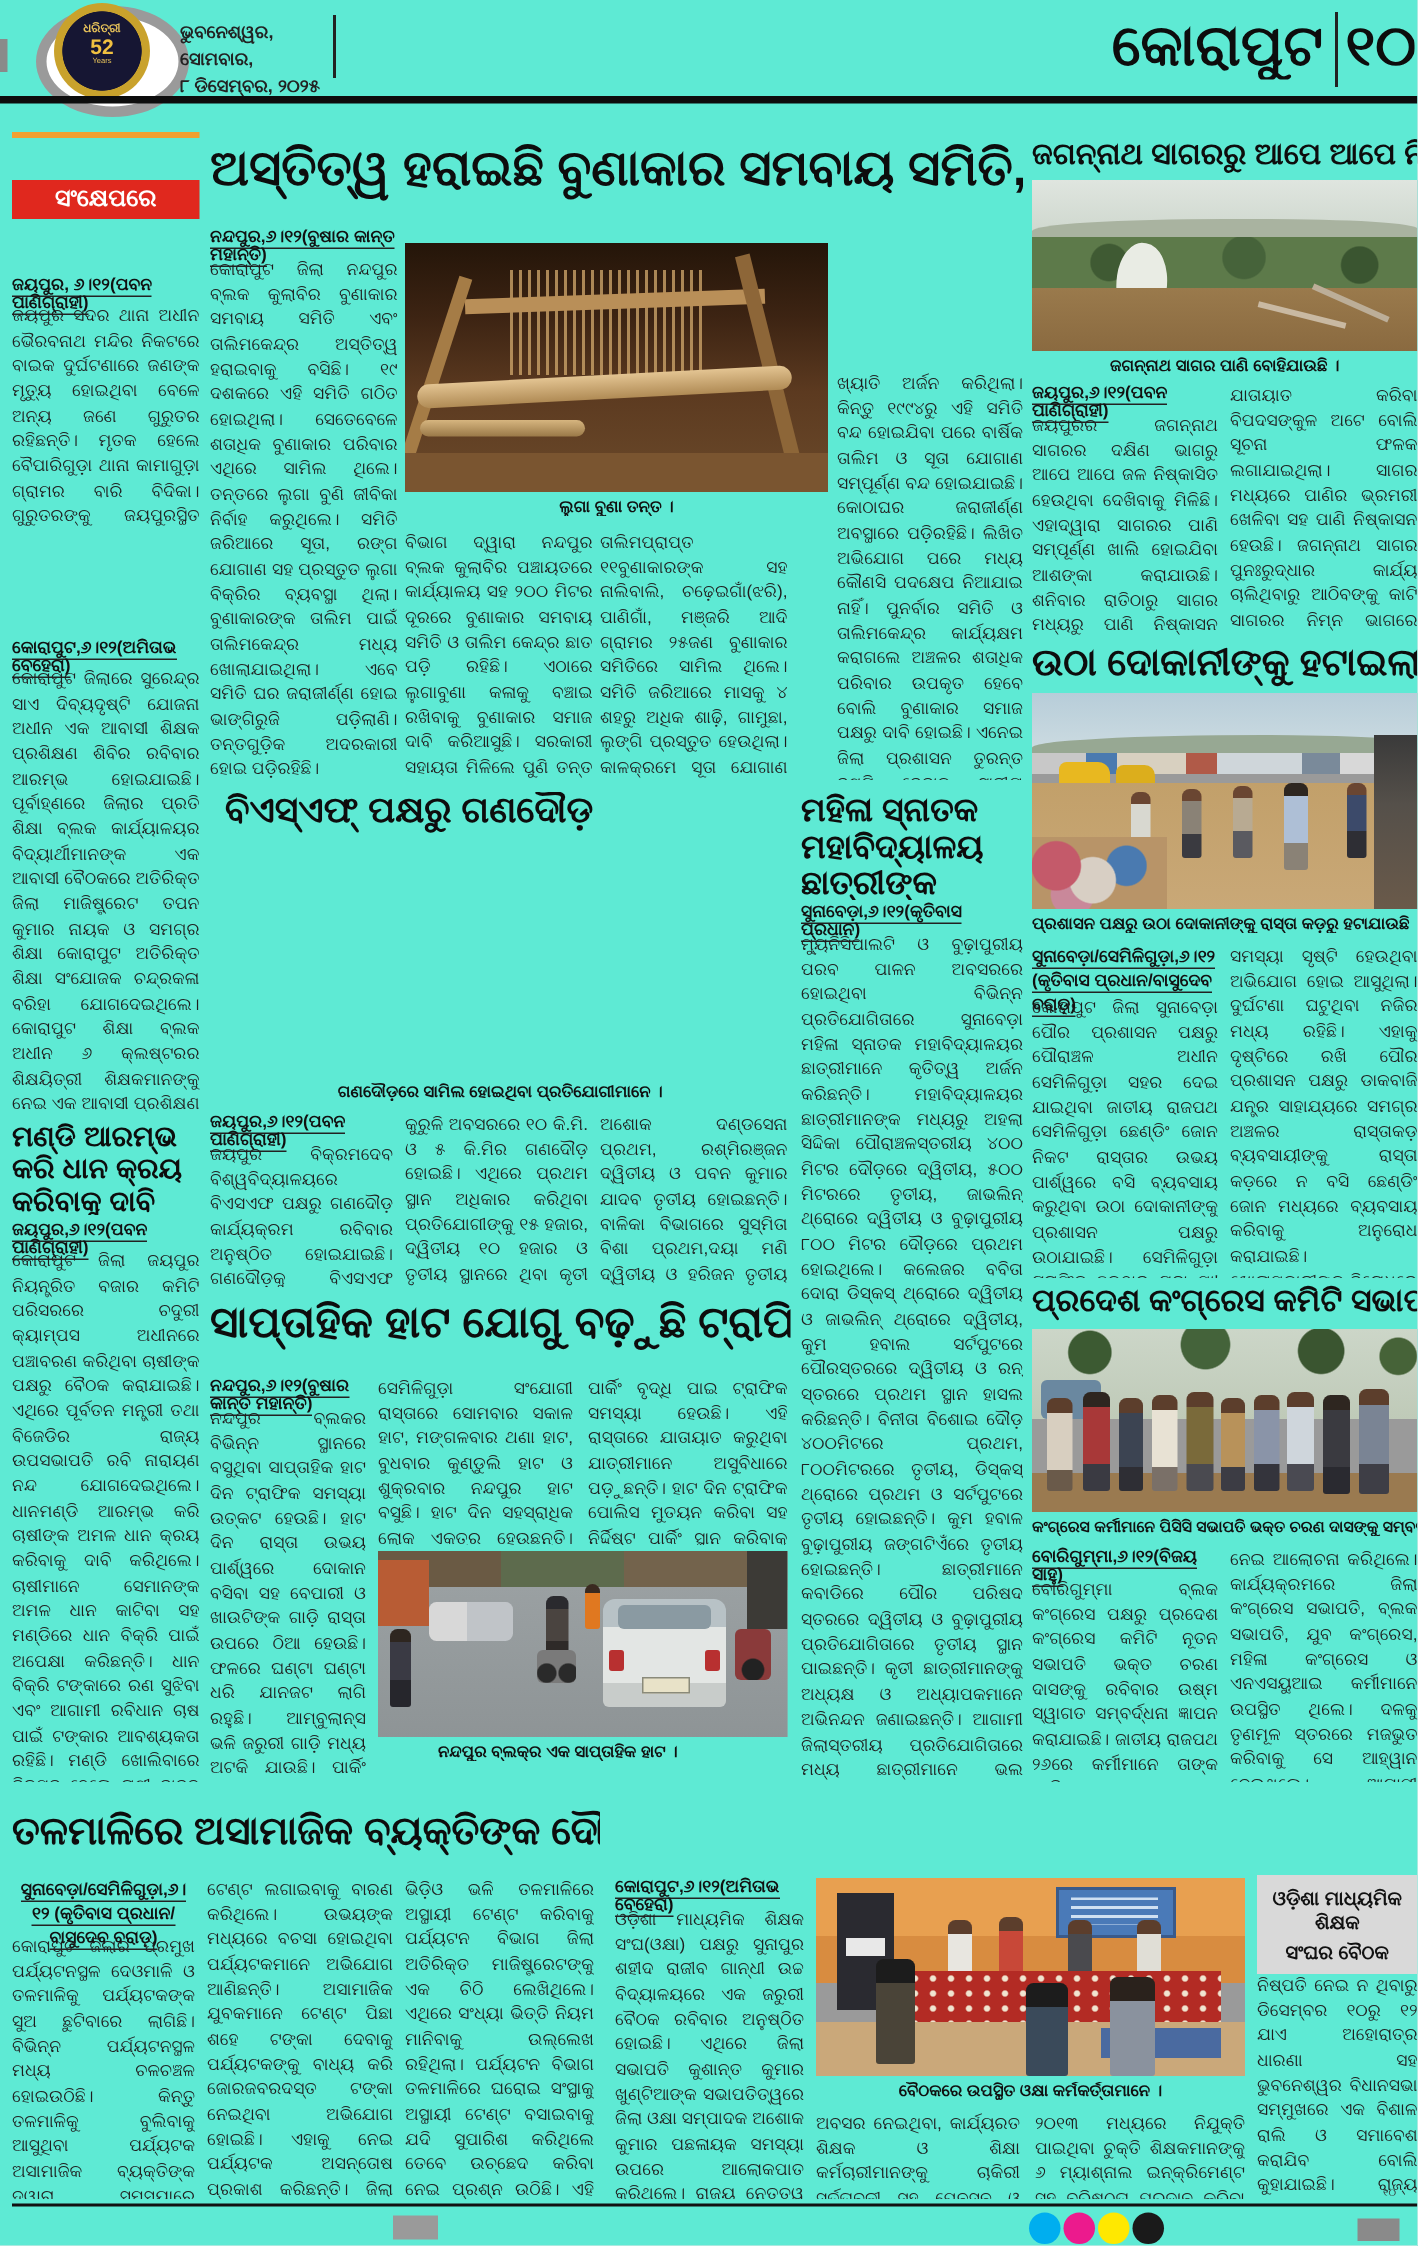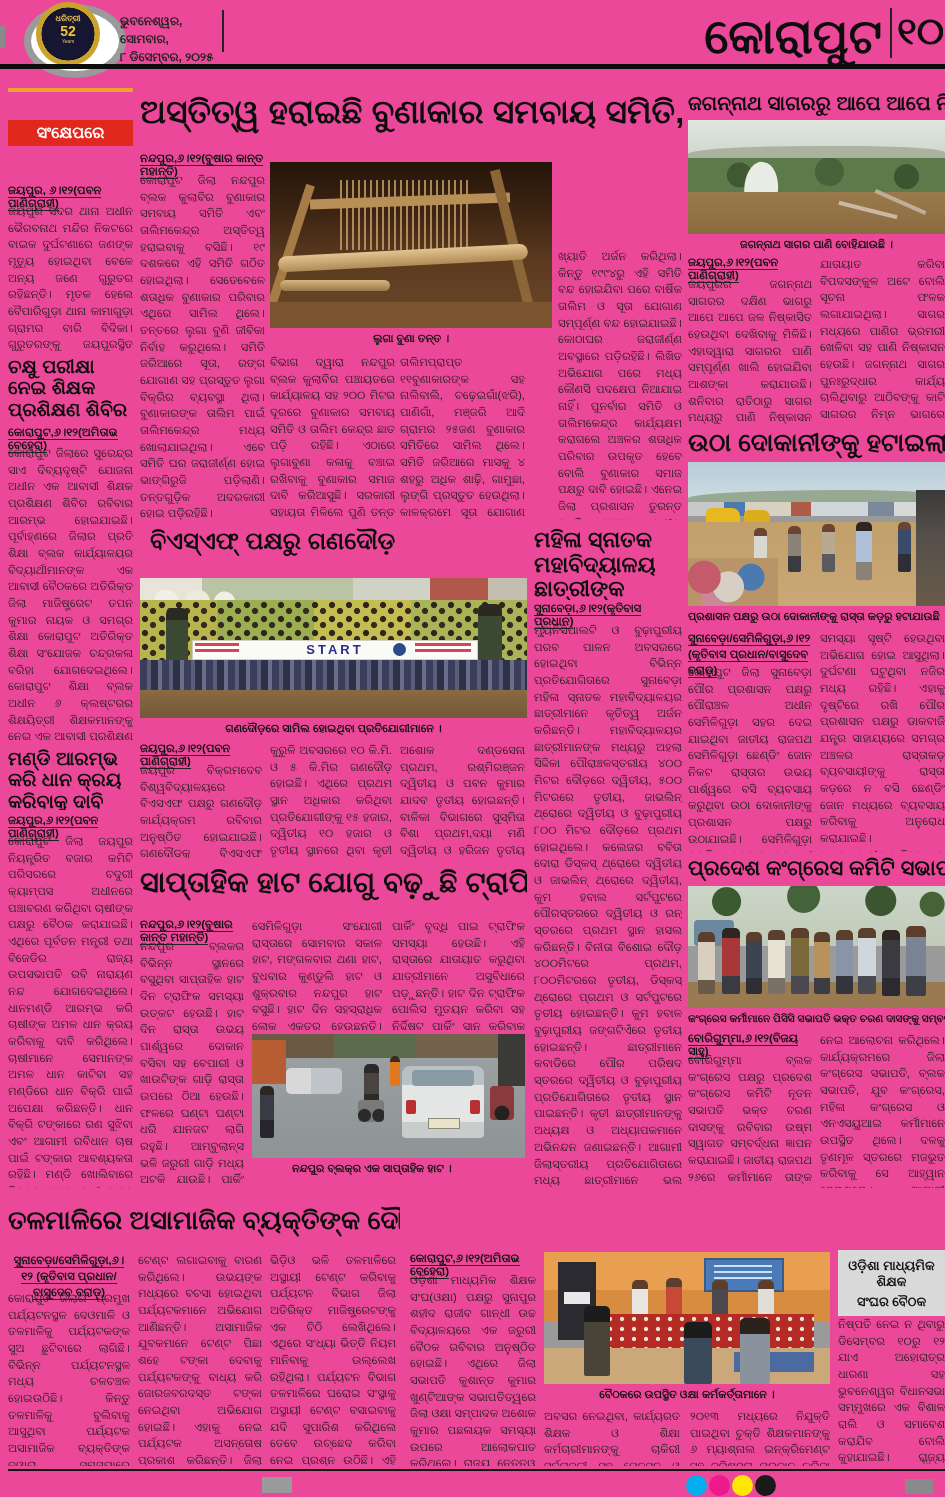--- a/index.html
+++ b/index.html
@@ -1,16 +1,16 @@
 <!DOCTYPE html>
 <html><head>
 <meta charset="utf-8">
 <style>
   html,body{margin:0;padding:0;background:#e8e8e8;}
-  .page{position:relative;width:945px;height:1497px;background:#ec4899;margin:0 auto;
+  .page{position:relative;width:945px;height:1497px;background:#5eead4;margin:0 auto;
         font-family:"Liberation Sans","DejaVu Sans",sans-serif;color:#1a1a1a;overflow:hidden;}
   .abs{position:absolute;}
   .headline{font-weight:bold;color:#0d0d0d;line-height:1.12;overflow:hidden;}
   .hl1{white-space:nowrap;}
   .dateline{font-weight:bold;font-size:11.5px;color:#111;}
   .dateline .dl{border-bottom:1.2px solid #222;padding-bottom:1px;}
   .body-txt{font-size:11.5px;line-height:1.45;text-align:justify;color:#1f1f1f;overflow:hidden;
             word-break:break-word;}
   .caption{font-size:11px;font-weight:bold;text-align:center;color:#101010;overflow:hidden;white-space:nowrap;}
   .photo{position:absolute;overflow:hidden;background:#9a9a9a;}
@@ -31,33 +31,32 @@
     <div class="abs" style="left:36px;top:2px;width:64px;height:64px;border-radius:50%;background:radial-gradient(circle,#161633 0 58%,#c9a22c 59% 86%,#7a672a 87% 94%,#c9a22c 95%);text-align:center;">
       <div style="color:#e8c35a;font-size:8px;font-weight:bold;margin-top:12px;">ଧରିତ୍ରୀ</div>
       <div style="color:#f0c militärische040;color:#f0c040;font-size:14px;font-weight:bold;line-height:1;">52</div>
       <div style="color:#e8c35a;font-size:5px;">Years</div>
     </div>
     <div class="abs" style="left:120px;top:12px;width:100px;font-size:12px;font-weight:bold;color:#222;line-height:1.5;">
       <div>ଭୁବନେଶ୍ୱର, ସୋମବାର,</div>
       <div>୮ ଡିସେମ୍ବର, ୨୦୨୫</div>
     </div>
     <div class="abs" style="left:222px;top:10px;width:1.5px;height:42px;background:#222;"></div>
-    <div class="abs headline hl1" style="left:700px;top:10px;width:182px;font-size:48px;text-align:right;">କୋରାପୁଟ</div>
+    <div class="abs headline hl1" style="left:700px;top:10px;width:182px;font-size:38px;text-align:right;">କୋରାପୁଟ</div>
     <div class="abs" style="left:890px;top:8px;width:1.5px;height:50px;background:#222;"></div>
     <div class="abs headline hl1" style="left:897px;top:10px;width:46px;font-size:38px;">୧୦</div>
     <div class="abs" style="left:0;top:64px;width:945px;height:5px;background:#0d0d0d;"></div>
   </div>
 
   <div class="abs" style="left:8px;top:88px;width:125px;height:4px;background:#f0a030;"></div>
   <div class="abs redbar" style="left:8px;top:92px;width:125px;height:26px;font-size:16px;line-height:26px;">ସଂକ୍ଷେପରେ</div>
 
   <div class="abs dateline" style="left:8px;top:184px;width:125px;"><span class="dl">ଜୟପୁର, ୬।୧୨(ପବନ ପାଣିଗ୍ରାହୀ)</span></div>
   <div class="abs body-txt" style="left:8px;top:203px;width:125px;height:148px;">ଜୟପୁର ସଦର ଥାନା ଅଧୀନ ଭୈରବନାଥ ମନ୍ଦିର ନିକଟରେ ବାଇକ ଦୁର୍ଘଟଣାରେ ଜଣଙ୍କ ମୃତ୍ୟୁ ହୋଇଥିବା ବେଳେ ଅନ୍ୟ ଜଣେ ଗୁରୁତର ରହିଛନ୍ତି। ମୃତକ ହେଲେ ବୈପାରିଗୁଡ଼ା ଥାନା କାମାଗୁଡ଼ା ଗ୍ରାମର ବାରି ବିଦିକା। ଗୁରୁତରଙ୍କୁ ଜୟପୁରସ୍ଥିତ ଜିଲା ମୁଖ୍ୟ ଚିକିତ୍ସାଳୟରେ ଭର୍ତ୍ତି କରାଯାଇଥିଲା। ଗୁରୁତର ସୁଦର୍ଶନ ଗୁଣ୍ଡାଙ୍କୁ କୋରାପୁଟସ୍ଥିତ ଶହୀଦ ଲକ୍ଷ୍ମଣ ନାୟକ ମେଡିକାଲ କଲେଜକୁ ସ୍ଥାନାନ୍ତର କରାଯାଇଥିବା ଜୟପୁର ସଦର ଥାନାଧିକାରୀ ସଚ୍ଚିନ୍ଦ୍ର ପ୍ରଧାନ ସୂଚନା ଦେଇଛନ୍ତି। ଦୁର୍ଘଟଣାର କାରଣ ଅସ୍ପଷ୍ଟ ଥିବା ପୋଲିସ ପକ୍ଷରୁ ସୂଚନା ଦିଆଯାଇଛି।</div>
 
-  <div class="abs headline" style="left:8px;top:356px;width:125px;height:66px;font-size:19px;">ଚକ୍ଷୁ ପରୀକ୍ଷା ନେଇ ଶିକ୍ଷକ ପ୍ରଶିକ୍ଷଣ ଶିବିର</div>
   <div class="abs dateline" style="left:8px;top:426px;width:125px;"><span class="dl">କୋରାପୁଟ,୬।୧୨(ଅମିତାଭ ବେହେରା)</span></div>
   <div class="abs body-txt" style="left:8px;top:445px;width:125px;height:296px;">କୋରାପୁଟ ଜିଲାରେ ସୁରେନ୍ଦ୍ର ସାଏ ଦିବ୍ୟଦୃଷ୍ଟି ଯୋଜନା ଅଧୀନ ଏକ ଆବାସୀ ଶିକ୍ଷକ ପ୍ରଶିକ୍ଷଣ ଶିବିର ରବିବାର ଆରମ୍ଭ ହୋଇଯାଇଛି। ପୂର୍ବାହ୍ଣରେ ଜିଲାର ପ୍ରତି ଶିକ୍ଷା ବ୍ଲକ କାର୍ଯ୍ୟାଳୟର ବିଦ୍ୟାର୍ଥୀମାନଙ୍କ ଏକ ଆବାସୀ ବୈଠକରେ ଅତିରିକ୍ତ ଜିଲା ମାଜିଷ୍ଟ୍ରେଟ ତପନ କୁମାର ନାୟକ ଓ ସମଗ୍ର ଶିକ୍ଷା କୋରାପୁଟ ଅତିରିକ୍ତ ଶିକ୍ଷା ସଂଯୋଜକ ଚନ୍ଦ୍ରକଳା ବରିହା ଯୋଗଦେଇଥିଲେ। କୋରାପୁଟ ଶିକ୍ଷା ବ୍ଲକ ଅଧୀନ ୬ କ୍ଲଷ୍ଟରର ଶିକ୍ଷୟିତ୍ରୀ ଶିକ୍ଷକମାନଙ୍କୁ ନେଇ ଏକ ଆବାସୀ ପ୍ରଶିକ୍ଷଣ ବିଚାରପି ପ୍ରଦୀପ କୁମାର ପାତ୍ରଙ୍କ ତତ୍ତ୍ୱାବଧାନରେ ଅନୁଷ୍ଠିତ ହୋଇଛି। ଏଥିରେ ମାଥାଲପୁଟ ସ୍ୱାସ୍ଥ୍ୟକେନ୍ଦ୍ରର ଚକ୍ଷୁ ପରୀକ୍ଷକ ବିଜୟ କୁମାର ଆଚାର୍ଯ୍ୟ ପ୍ରଶିକ୍ଷକ ଭାବେ ଯୋଗଦେଇଥିଲେ। ପ୍ରଶିକ୍ଷଣ ଦ୍ୱାରା ପ୍ରାଥମିକ ସ୍ତରରେ ପିଲାଙ୍କୁ ବିଦ୍ୟାଳୟରେ ଚକ୍ଷୁ ପରୀକ୍ଷା କରାଯାଇପାରିବ ବୋଲି କୁହାଯାଇଛି। ଆଗାମୀ ତିନି ଦିନରେ ଜିଲାର ପ୍ରାୟ ୨୩୦୦ରୁ ଊର୍ଦ୍ଧ୍ୱ ସରକାରୀ ଓ ସରକାରୀ ଅନୁଦାନପ୍ରାପ୍ତ ବିଦ୍ୟାଳୟର ଶିକ୍ଷୟିତ୍ରୀ ଶିକ୍ଷକ ତାଲିମ ନେବେ ବୋଲି ସମଗ୍ର ଶିକ୍ଷା କାର୍ଯ୍ୟାଳୟର ସୂଚନା ରହିଛି।</div>
 
   <div class="abs headline" style="left:8px;top:748px;width:125px;height:62px;font-size:19px;">ମଣ୍ଡି ଆରମ୍ଭ କରି ଧାନ କ୍ରୟ କରିବାକୁ ଦାବି</div>
   <div class="abs dateline" style="left:8px;top:814px;width:125px;"><span class="dl">ଜୟପୁର,୬।୧୨(ପବନ ପାଣିଗ୍ରାହୀ)</span></div>
   <div class="abs body-txt" style="left:8px;top:833px;width:125px;height:355px;">କୋରାପୁଟ ଜିଲା ଜୟପୁର ନିୟନ୍ତ୍ରିତ ବଜାର କମିଟି ପରିସରରେ ଚଦୁରୀ କ୍ୟାମ୍ପସ ଅଧୀନରେ ପଞ୍ଚାବରଣ କରିଥିବା ଚାଷୀଙ୍କ ପକ୍ଷରୁ ବୈଠକ କରାଯାଇଛି। ଏଥିରେ ପୂର୍ବତନ ମନ୍ତ୍ରୀ ତଥା ବିଜେଡିର ରାଜ୍ୟ ଉପସଭାପତି ରବି ନାରାୟଣ ନନ୍ଦ ଯୋଗଦେଇଥିଲେ। ଧାନମଣ୍ଡି ଆରମ୍ଭ କରି ଚାଷୀଙ୍କ ଅମଳ ଧାନ କ୍ରୟ କରିବାକୁ ଦାବି କରିଥିଲେ। ଚାଷୀମାନେ ସେମାନଙ୍କ ଅମଳ ଧାନ କାଟିବା ସହ ମଣ୍ଡିରେ ଧାନ ବିକ୍ରି ପାଇଁ ଅପେକ୍ଷା କରିଛନ୍ତି। ଧାନ ବିକ୍ରି ଟଙ୍କାରେ ରଣ ସୁଝିବା ଏବଂ ଆଗାମୀ ରବିଧାନ ଚାଷ ପାଇଁ ଟଙ୍କାର ଆବଶ୍ୟକତା ରହିଛି। ମଣ୍ଡି ଖୋଲିବାରେ ବିଳମ୍ବ ହେଲେ ଚାଷୀ ଦାଦନ ଓ ଦଲାଲଙ୍କ ପାଖକୁ ଯିବାକୁ ବାଧ୍ୟ ହେବେ। କମ ଦରରେ ଧାନ ବିକ୍ରି କରି କ୍ଷତି ସହିବେ। ତେଣୁ ତୁରନ୍ତ ମଣ୍ଡି ଆରମ୍ଭ କରି ଧାନ କ୍ରୟ କରିବାକୁ ଦାବି ହୋଇଛି। ବୈଠକରେ ବହୁ ସଂଖ୍ୟାରେ ଚାଷୀ ଉପସ୍ଥିତ ଥିଲେ। ଦାବି ପୂରଣ ନ ହେଲେ ଆନ୍ଦୋଳନ କରାଯିବ ବୋଲି ଚାଷୀ ନେତାମାନେ ଚେତାବନୀ ଦେଇଛନ୍ତି।</div>
 
   <div class="abs headline hl1" style="left:140px;top:94px;width:542px;height:48px;font-size:33px;">ଅସ୍ତିତ୍ୱ ହରାଇଛି ବୁଣାକାର ସମବାୟ ସମିତି, ତାଲିମକେନ୍ଦ୍ର</div>
   <div class="abs dateline" style="left:140px;top:152px;width:125px;"><span class="dl">ନନ୍ଦପୁର,୬।୧୨(ବୁଷାର କାନ୍ତ ମହାନ୍ତି)</span></div>
   <div class="abs body-txt" style="left:140px;top:172px;width:125px;height:348px;">କୋରାପୁଟ ଜିଲା ନନ୍ଦପୁର ବ୍ଲକ କୁଲାବିର ବୁଣାକାର ସମବାୟ ସମିତି ଏବଂ ତାଲିମକେନ୍ଦ୍ର ଅସ୍ତିତ୍ୱ ହରାଇବାକୁ ବସିଛି। ୧୯ ଦଶକରେ ଏହି ସମିତି ଗଠିତ ହୋଇଥିଲା। ସେତେବେଳେ ଶତାଧିକ ବୁଣାକାର ପରିବାର ଏଥିରେ ସାମିଲ ଥିଲେ। ତନ୍ତରେ ଲୁଗା ବୁଣି ଜୀବିକା ନିର୍ବାହ କରୁଥିଲେ। ସମିତି ଜରିଆରେ ସୂତା, ରଙ୍ଗ ଯୋଗାଣ ସହ ପ୍ରସ୍ତୁତ ଲୁଗା ବିକ୍ରିର ବ୍ୟବସ୍ଥା ଥିଲା। ବୁଣାକାରଙ୍କ ତାଲିମ ପାଇଁ ତାଲିମକେନ୍ଦ୍ର ମଧ୍ୟ ଖୋଲାଯାଇଥିଲା। ଏବେ ସମିତି ଘର ଜରାଜୀର୍ଣ୍ଣ ହୋଇ ଭାଙ୍ଗିରୁଜି ପଡ଼ିଲାଣି। ତନ୍ତଗୁଡ଼ିକ ଅଦରକାରୀ ହୋଇ ପଡ଼ିରହିଛି।</div>
@@ -129,35 +128,20 @@
     <div class="person" style="left:170px;top:42px;width:18px;height:66px;background:linear-gradient(#5c3e2c 0 10px,#cfd6dc 10px 48px,#4a4a52 48px);"></div>
     <div class="person" style="left:194px;top:44px;width:18px;height:66px;background:linear-gradient(#2e2620 0 10px,#3a3a40 10px 48px,#2a2a30 48px);"></div>
     <div class="person" style="left:218px;top:40px;width:20px;height:70px;background:linear-gradient(#5c3e2c 0 11px,#7a8494 11px 50px,#3e3e46 50px);"></div>
   </div>
   <div class="abs caption" style="left:688px;top:1012px;width:257px;font-size:10.5px;">କଂଗ୍ରେସ କର୍ମୀମାନେ ପିସିସି ସଭାପତି ଭକ୍ତ ଚରଣ ଦାସଙ୍କୁ ସମ୍ବର୍ଦ୍ଧିତ କରୁଛନ୍ତି ।</div>
   <div class="abs dateline" style="left:652px;top:1032px;width:124px;margin-left:36px;"><span class="dl">ବୋରିଗୁମ୍ମା,୬।୧୨(ବିଜୟ ସାହୁ)</span></div>
   <div class="abs body-txt" style="left:688px;top:1052px;width:124px;height:136px;">ବୋରିଗୁମ୍ମା ବ୍ଲକ କଂଗ୍ରେସ ପକ୍ଷରୁ ପ୍ରଦେଶ କଂଗ୍ରେସ କମିଟି ନୂତନ ସଭାପତି ଭକ୍ତ ଚରଣ ଦାସଙ୍କୁ ରବିବାର ଉଷ୍ମ ସ୍ୱାଗତ ସମ୍ବର୍ଦ୍ଧନା ଜ୍ଞାପନ କରାଯାଇଛି। ଜାତୀୟ ରାଜପଥ ୨୬ରେ କର୍ମୀମାନେ ତାଙ୍କ ଗାଡ଼ି ଅଟକାଇ ଫୁଲମାଳ ଦେଇ ସ୍ୱାଗତ କରିଥିଲେ। ଏହି ଅବସରରେ ସେ କର୍ମୀଙ୍କ ସହ ସାଙ୍ଗଠନିକ ପ୍ରସଙ୍ଗ</div>
   <div class="abs body-txt" style="left:820px;top:1032px;width:125px;height:156px;">ନେଇ ଆଲୋଚନା କରିଥିଲେ। କାର୍ଯ୍ୟକ୍ରମରେ ଜିଲା କଂଗ୍ରେସ ସଭାପତି, ବ୍ଲକ ସଭାପତି, ଯୁବ କଂଗ୍ରେସ, ମହିଳା କଂଗ୍ରେସ ଓ ଏନଏସୟୁଆଇ କର୍ମୀମାନେ ଉପସ୍ଥିତ ଥିଲେ। ଦଳକୁ ତୃଣମୂଳ ସ୍ତରରେ ମଜଭୁତ କରିବାକୁ ସେ ଆହ୍ୱାନ ଦେଇଥିଲେ। ଆଗାମୀ ନିର୍ବାଚନରେ ଦଳ ଭଲ ପ୍ରଦର୍ଶନ କରିବ ବୋଲି ସେ ଆଶା ପ୍ରକଟ କରିଥିଲେ।</div>
 
   <div class="abs headline hl1" style="left:150px;top:528px;width:377px;height:48px;font-size:24px;">ବିଏସ୍ଏଫ୍ ପକ୍ଷରୁ ଗଣଦୌଡ଼</div>
-  <div class="photo" style="left:140px;top:578px;width:387px;height:140px;">
-    <div class="abs" style="left:0;top:0;width:387px;height:30px;background:linear-gradient(90deg,#e8e4da 0 16%,#b9c4a6 16% 55%,#cfd2c4 55% 75%,#b0584a 75% 90%,#c4beb0 90%);"></div>
-    <div class="abs" style="left:8px;top:4px;width:90px;height:20px;background:radial-gradient(circle at 20% 100%,#f2efe6 12px,transparent 13px),radial-gradient(circle at 55% 100%,#ece9de 12px,transparent 13px),radial-gradient(circle at 85% 100%,#f2efe6 10px,transparent 11px);"></div>
-    <div class="abs" style="left:0;top:22px;width:387px;height:78px;background:radial-gradient(circle at 5px 5px,#2e241c 2.6px,transparent 3.6px),radial-gradient(circle at 13px 11px,#352a20 2.6px,transparent 3.6px),linear-gradient(90deg,#b9b54e 0 20%,#9cae52 20% 45%,#c4bd52 45% 70%,#a8b457 70%);background-size:17px 14px,17px 14px,100% 100%;"></div>
-    <div class="abs" style="left:26px;top:30px;width:22px;height:96px;background:linear-gradient(#2a2a22 0 12px,#3c4a33 12px 70px,#2e3828 70px);border-radius:6px 6px 0 0;"></div>
-    <div class="abs" style="left:338px;top:26px;width:24px;height:104px;background:linear-gradient(#2a2a22 0 12px,#3c4a33 12px 74px,#2e3828 74px);border-radius:6px 6px 0 0;"></div>
-    <div class="abs" style="left:52px;top:62px;width:284px;height:18px;background:#fafaf6;border:1px solid #d0ccc0;">
-      <div class="abs" style="left:2px;top:2px;width:44px;height:12px;background:repeating-linear-gradient(180deg,#d8425a 0 3px,#fff 3px 6px);"></div>
-      <div class="abs" style="left:90px;top:1px;width:104px;font-size:13px;font-weight:bold;color:#2a2a8a;letter-spacing:3px;text-align:center;">START</div>
-      <div class="abs" style="left:200px;top:2px;width:13px;height:13px;border-radius:50%;background:#2a4a8a;"></div>
-      <div class="abs" style="left:222px;top:2px;width:56px;height:12px;background:repeating-linear-gradient(180deg,#d8425a 0 3px,#fff 3px 6px);"></div>
-    </div>
-    <div class="abs" style="left:0;top:82px;width:387px;height:34px;background:repeating-linear-gradient(90deg,#3a3e5a 0 7px,#5a5e7a 7px 11px,#2e3246 11px 18px,#6a6e8a 18px 22px);"></div>
-    <div class="abs" style="left:0;top:112px;width:387px;height:28px;background:linear-gradient(180deg,#8a6a42,#75573a);"></div>
-  </div>
   <div class="abs caption" style="left:140px;top:722px;width:387px;">ଗଣଦୌଡ଼ରେ ସାମିଲ ହୋଇଥିବା ପ୍ରତିଯୋଗୀମାନେ ।</div>
   <div class="abs dateline" style="left:140px;top:742px;width:122px;"><span class="dl">ଜୟପୁର,୬।୧୨(ପବନ ପାଣିଗ୍ରାହୀ)</span></div>
   <div class="abs body-txt" style="left:140px;top:762px;width:122px;height:96px;">ଜୟପୁର ବିକ୍ରମଦେବ ବିଶ୍ୱବିଦ୍ୟାଳୟରେ ବିଏସଏଫ ପକ୍ଷରୁ ଗଣଦୌଡ଼ କାର୍ଯ୍ୟକ୍ରମ ରବିବାର ଅନୁଷ୍ଠିତ ହୋଇଯାଇଛି। ଗଣଦୌଡ଼କୁ ବିଏସଏଫ କୋରପୁଟ ଡିଭିଜନ ଡିଆଇଜି ସତ୍ୟବାନ କାଛି ଉଦ୍ଘାଟନ କରିଥିଲେ। ବିଏସଏଫର ଡାଲମଣ୍ଡ</div>
   <div class="abs body-txt" style="left:270px;top:742px;width:122px;height:116px;">କୁରୁଳି ଅବସରରେ ୧୦ କି.ମି. ଓ ୫ କି.ମିର ଗଣଦୌଡ଼ ହୋଇଛି। ଏଥିରେ ପ୍ରଥମ ସ୍ଥାନ ଅଧିକାର କରିଥିବା ପ୍ରତିଯୋଗୀଙ୍କୁ ୧୫ ହଜାର, ଦ୍ୱିତୀୟ ୧୦ ହଜାର ଓ ତୃତୀୟ ସ୍ଥାନରେ ଥିବା କୃତୀ ପ୍ରତିଯୋଗୀଙ୍କୁ ୫ ହଜାର ଟଙ୍କାରେ ପୁରସ୍କୃତ କରାଯାଇଛି। ଗଣଦୌଡ଼ରେ ମହିଳା,ପୁରୁଷ ଅଂଶଗ୍ରହଣ କରିଥିଲେ। ୧୦କି.ମି.ଦୌଡ଼ରେ ବାଳକ ବିଭାଗରେ</div>
   <div class="abs body-txt" style="left:400px;top:742px;width:125px;height:116px;">ଅଶୋକ ଦଣ୍ଡସେନା ପ୍ରଥମ, ରଶ୍ମିରଞ୍ଜନ ଦ୍ୱିତୀୟ ଓ ପବନ କୁମାର ଯାଦବ ତୃତୀୟ ହୋଇଛନ୍ତି। ବାଳିକା ବିଭାଗରେ ସୁସ୍ମିତା ବିଶା ପ୍ରଥମ,ଦୟା ମଣି ଦ୍ୱିତୀୟ ଓ ହରିଜନ ତୃତୀୟ ହୋଇଛନ୍ତି। ୫ କି.ମି. ଦୌଡ଼ରେ ଦୟାନିଧି ମୁଣ୍ଡା, ଦୟା ମଣି ବିଶ୍ୱାଳ, ରବି ମୁତୁଛି ଏବଂ ବାଳିକାରେ ଅଞ୍ଜଳା ଗରାଡେ, ଚାନ୍ଦିନି ବିବି ନାୟକ ଓ ପୂର୍ଣ୍ଣି ମଳିକ ପୁରସ୍କୃତ ହୋଇଛନ୍ତି।</div>
 
   <div class="abs headline" style="left:534px;top:528px;width:148px;height:72px;font-size:22px;">ମହିଳା ସ୍ନାତକ ମହାବିଦ୍ୟାଳୟ ଛାତ୍ରୀଙ୍କ କୃତିତ୍ୱ</div>
   <div class="abs dateline" style="left:534px;top:602px;width:148px;"><span class="dl">ସୁନାବେଡ଼ା,୬।୧୨(କୃତିବାସ ପ୍ରଧାନ)</span></div>
   <div class="abs body-txt" style="left:534px;top:622px;width:148px;height:566px;">ମ୍ୟୁନିସିପାଲଟି ଓ ବୁଢ଼ାପୁରୀୟ ପରବ ପାଳନ ଅବସରରେ ହୋଇଥିବା ବିଭିନ୍ନ ପ୍ରତିଯୋଗିତାରେ ସୁନାବେଡ଼ା ମହିଳା ସ୍ନାତକ ମହାବିଦ୍ୟାଳୟର ଛାତ୍ରୀମାନେ କୃତିତ୍ୱ ଅର୍ଜନ କରିଛନ୍ତି। ମହାବିଦ୍ୟାଳୟର ଛାତ୍ରୀମାନଙ୍କ ମଧ୍ୟରୁ ଅହଲା ସିଦ୍ଦିକା ପୌରାଞ୍ଚଳସ୍ତରୀୟ ୪୦୦ ମିଟର ଦୌଡ଼ରେ ଦ୍ୱିତୀୟ, ୫୦୦ ମିଟରରେ ତୃତୀୟ, ଜାଭଲିନ୍ ଥ୍ରୋରେ ଦ୍ୱିତୀୟ ଓ ବୁଢ଼ାପୁରୀୟ ୮୦୦ ମିଟର ଦୌଡ଼ରେ ପ୍ରଥମ ହୋଇଥିଲେ। କଲେଜର ବବିତା ଦୋରା ଡିସ୍କସ୍ ଥ୍ରୋରେ ଦ୍ୱିତୀୟ ଓ ଜାଭଲିନ୍ ଥ୍ରୋରେ ଦ୍ୱିତୀୟ, କୁମ ହବାଲ ସର୍ଟପୁଟରେ ପୌରସ୍ତରରେ ଦ୍ୱିତୀୟ ଓ ରନ୍ ସ୍ତରରେ ପ୍ରଥମ ସ୍ଥାନ ହାସଲ କରିଛନ୍ତି। ବିନୀତା ବିଶୋଇ ଦୌଡ଼ ୪୦୦ମିଟରେ ପ୍ରଥମ, ୮୦୦ମିଟରରେ ତୃତୀୟ, ଡିସ୍କସ୍ ଥ୍ରୋରେ ପ୍ରଥମ ଓ ସର୍ଟପୁଟରେ ତୃତୀୟ ହୋଇଛନ୍ତି। କୁମ ହବାଳ ବୁଢ଼ାପୁରୀୟ ଜଙ୍ଗଟିଏଁରେ ତୃତୀୟ ହୋଇଛନ୍ତି। ଛାତ୍ରୀମାନେ କବାଡିରେ ପୌର ପରିଷଦ ସ୍ତରରେ ଦ୍ୱିତୀୟ ଓ ବୁଢ଼ାପୁରୀୟ ପ୍ରତିଯୋଗିତାରେ ତୃତୀୟ ସ୍ଥାନ ପାଇଛନ୍ତି। କୃତୀ ଛାତ୍ରୀମାନଙ୍କୁ ଅଧ୍ୟକ୍ଷ ଓ ଅଧ୍ୟାପକମାନେ ଅଭିନନ୍ଦନ ଜଣାଇଛନ୍ତି। ଆଗାମୀ ଜିଲାସ୍ତରୀୟ ପ୍ରତିଯୋଗିତାରେ ମଧ୍ୟ ଛାତ୍ରୀମାନେ ଭଲ ପ୍ରଦର୍ଶନ କରିବେ ବୋଲି ଆଶା ପ୍ରକଟ କରାଯାଇଛି। ଛାତ୍ରୀଙ୍କ ଏହି ସଫଳତାରେ ମହାବିଦ୍ୟାଳୟ ପରିବାରରେ ଖୁସିର ଲହର ଖେଳିଯାଇଛି।</div>
 

